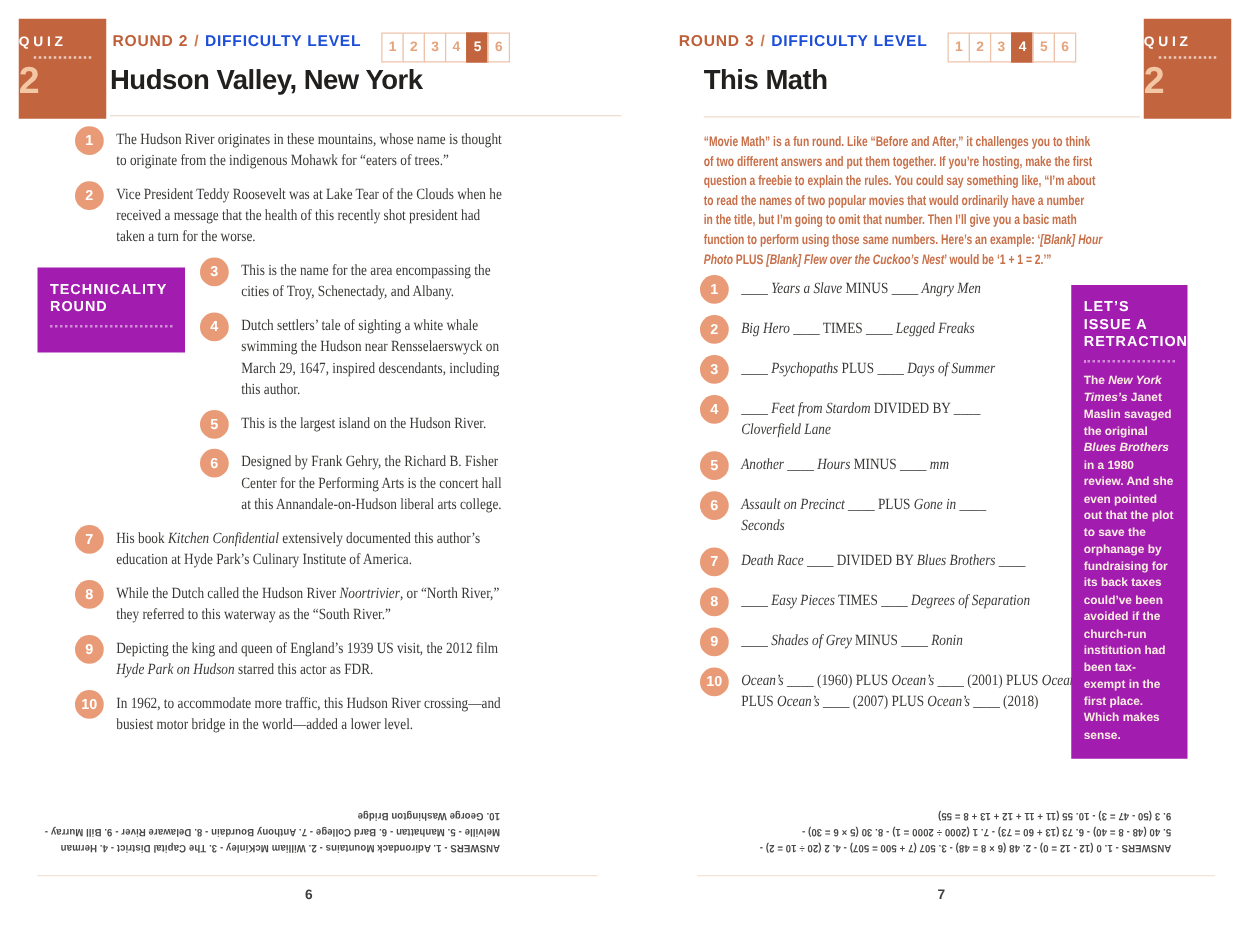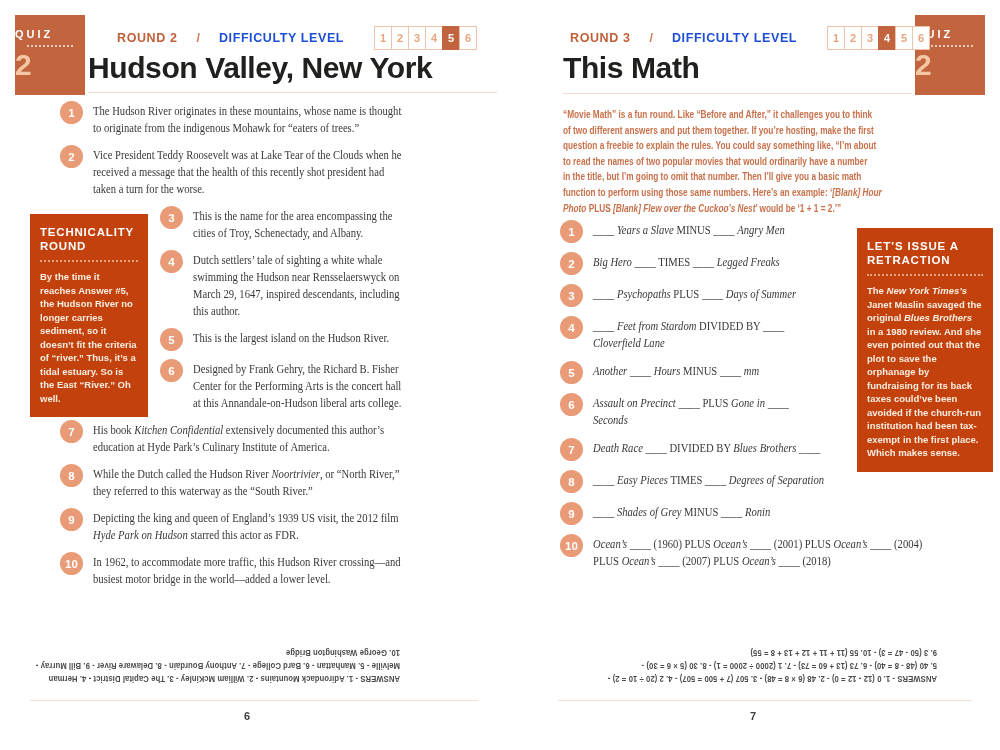--- a/index.html
+++ b/index.html
@@ -4,44 +4,44 @@
 <style>
   html,body{margin:0;padding:0;background:#fff;}
   .spread{position:relative;width:1000px;height:750px;background:#ffffff;overflow:hidden;
           font-family:"Liberation Sans",sans-serif;}
   
   .tab{position:absolute;top:15px;width:70px;height:80px;background:#c2653e;text-align:left;}
   .tab-label{margin-top:13px;font-size:11px;font-weight:bold;color:#fff;letter-spacing:3px;}
   .tab-dots{width:46px;border-top:2px dotted rgba(255,255,255,.65);margin:5px auto 2px auto;}
   .tab-num{font-size:30px;font-weight:bold;color:#f4c7a4;line-height:32px;}
   
-  .hdr-line{position:absolute;top:26px;display:flex;align-items:center;gap:19px;margin-left:27px;}
+  .hdr-line{position:absolute;top:26px;display:flex;gap:5px;}
   .round{font-size:12.5px;font-weight:bold;letter-spacing:.6px;color:#bf5f38;}
   .sep{font-size:12.5px;font-weight:bold;color:#cd7c52;}
   .difflabel{font-size:12.5px;font-weight:bold;letter-spacing:.6px;color:#1d4ed8;}
   .diffstrip{display:inline-flex;margin-left:12px;}
   .dcell{width:16px;height:22px;border:1px solid #eec3a9;margin-left:-1px;display:flex;
          align-items:center;justify-content:center;font-size:11px;font-weight:bold;color:#e5a47c;background:#fff;}
   .dcell.sel{background:#c2653e;border-color:#c2653e;color:#fff;}
-  .ptitle{position:absolute;top:51px;font-size:30px;font-weight:bold;color:#21201e;letter-spacing:-.4px;}
+  .ptitle{position:absolute;top:51px;font-size:22px;font-weight:bold;color:#21201e;letter-spacing:-.4px;}
   .rule{position:absolute;height:1px;background:#f0dcce;}
   
   .qlist{position:absolute;}
   .q-row{display:flex;gap:10px;margin-bottom:10px;}
   .pageR .q-row{margin-bottom:11px;}
   .q-badge{flex:0 0 23px;width:23px;height:23px;border-radius:50%;background:#e89b76;color:#fff;
            font-size:11.5px;font-weight:bold;display:flex;align-items:center;justify-content:center;margin-top:-2px;}
   .q-text{font-family:"Liberation Serif",serif;font-size:12.5px;line-height:17px;color:#393836;
           transform:scaleX(.85);transform-origin:left top;white-space:nowrap;}
   .it{font-style:italic;}
   
   .qlistL .q-row:nth-child(3),.qlistL .q-row:nth-child(4),
   .qlistL .q-row:nth-child(5),.qlistL .q-row:nth-child(6){margin-left:100px;}
   
-  .callout{position:absolute;background:#c2410c;box-sizing:border-box;padding:11px 10px 12px 10px;}
+  .callout{position:absolute;background:#a21caf;box-sizing:border-box;padding:11px 10px 12px 10px;}
   .co-title{font-size:11.5px;line-height:14px;font-weight:bold;color:#fff;letter-spacing:.8px;}
   .co-sep{border-top:2px dotted rgba(255,255,255,.5);margin:7px 0 8px 0;}
   .co-body{font-size:9.5px;line-height:13.5px;font-weight:bold;color:#faeee2;}
   
   .intro{position:absolute;left:563px;top:107px;font-size:11px;line-height:15.6px;font-weight:bold;
          color:#c8704a;transform:scaleX(.75);transform-origin:left top;white-space:nowrap;}
   
   .answers{position:absolute;transform:rotate(180deg);}
   .ans-line{white-space:nowrap;font-size:8.5px;line-height:13px;font-weight:bold;color:#4b4a48;
             letter-spacing:.1px;transform:scaleX(.9);transform-origin:left;}
@@ -115,21 +115,20 @@
         </div>
         <div class="q-row">
           <div class="q-badge">10</div>
           <div class="q-text"><span>In 1962, to accommodate more traffic, this Hudson River crossing—and</span><br><span>busiest motor bridge in the world—added a lower level.</span></div>
         </div>
       </div>
 
     <div class="callout" style="left:30px;top:214px;width:118px;">
       <div class="co-title"><span>TECHNICALITY</span><br><span>ROUND</span></div>
       <div class="co-sep"></div>
-      <div class="co-body"><span>By the time it reaches Answer #5, the Hudson River no longer carries sediment, so it doesn’t fit the criteria of “river.” Thus, it’s a tidal estuary. So is the East “River.” Oh well.</span></div>
     </div>
 
     <div class="answers" style="left:53px;top:646px;width:347px;">
         <div class="ans-line">ANSWERS - 1. Adirondack Mountains - 2. William McKinley - 3. The Capital District - 4. Herman</div>
         <div class="ans-line">Melville - 5. Manhattan - 6. Bard College - 7. Anthony Bourdain - 8. Delaware River - 9. Bill Murray -</div>
         <div class="ans-line">10. George Washington Bridge</div>
       </div>
     <div class="ansrule" style="left:30px;top:700px;width:448px;"></div>
     <div class="pgnum" style="left:244px;">6</div>
   </div>
@@ -195,21 +194,21 @@
         <div class="q-row">
           <div class="q-badge">9</div>
           <div class="q-text"><span>____ </span><span class="it">Shades of Grey</span><span> MINUS ____ </span><span class="it">Ronin</span></div>
         </div>
         <div class="q-row">
           <div class="q-badge">10</div>
           <div class="q-text"><span class="it">Ocean’s</span><span> ____ (1960) PLUS </span><span class="it">Ocean’s</span><span> ____ (2001) PLUS </span><span class="it">Ocean’s</span><span> ____ (2004)</span><br><span>PLUS </span><span class="it">Ocean’s</span><span> ____ (2007) PLUS </span><span class="it">Ocean’s</span><span> ____ (2018)</span></div>
         </div>
       </div>
 
-    <div class="callout" style="left:857px;top:228px;width:136px;">
+    <div class="callout" style="left:857px;top:228px;width:93px;">
       <div class="co-title"><span>LET’S ISSUE A</span><br><span>RETRACTION</span></div>
       <div class="co-sep"></div>
       <div class="co-body"><span>The </span><span class="it">New York Times’s</span><span> Janet Maslin savaged the original </span><span class="it">Blues Brothers</span><span> in a 1980 review. And she even pointed out that the plot to save the orphanage by fundraising for its back taxes could’ve been avoided if the church-run institution had been tax-exempt in the first place. Which makes sense.</span></div>
     </div>
 
     <div class="answers" style="left:588px;top:646px;width:349px;">
         <div class="ans-line">ANSWERS - 1. 0 (12 - 12 = 0) - 2. 48 (6 × 8 = 48) - 3. 507 (7 + 500 = 507) - 4. 2 (20 ÷ 10 = 2) -</div>
         <div class="ans-line">5. 40 (48 - 8 = 40) - 6. 73 (13 + 60 = 73) - 7. 1 (2000 ÷ 2000 = 1) - 8. 30 (5 × 6 = 30) -</div>
         <div class="ans-line">9. 3 (50 - 47 = 3) - 10. 55 (11 + 11 + 12 + 13 + 8 = 55)</div>
       </div>

